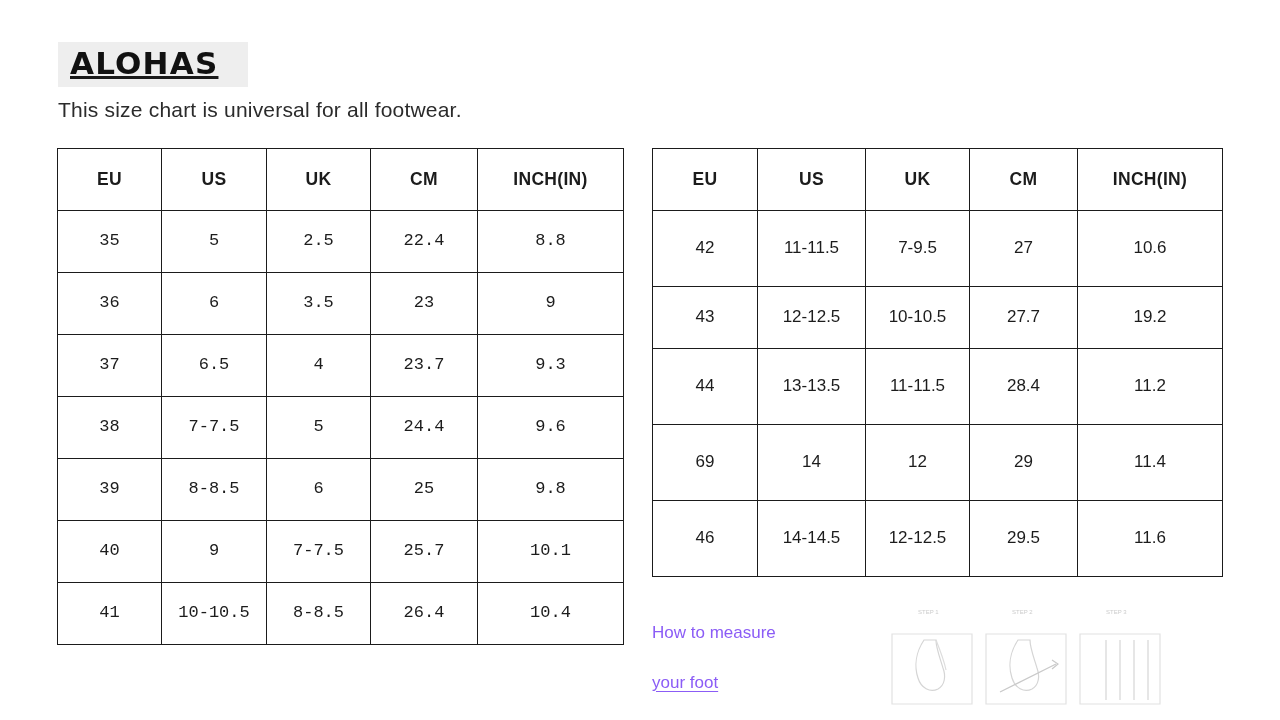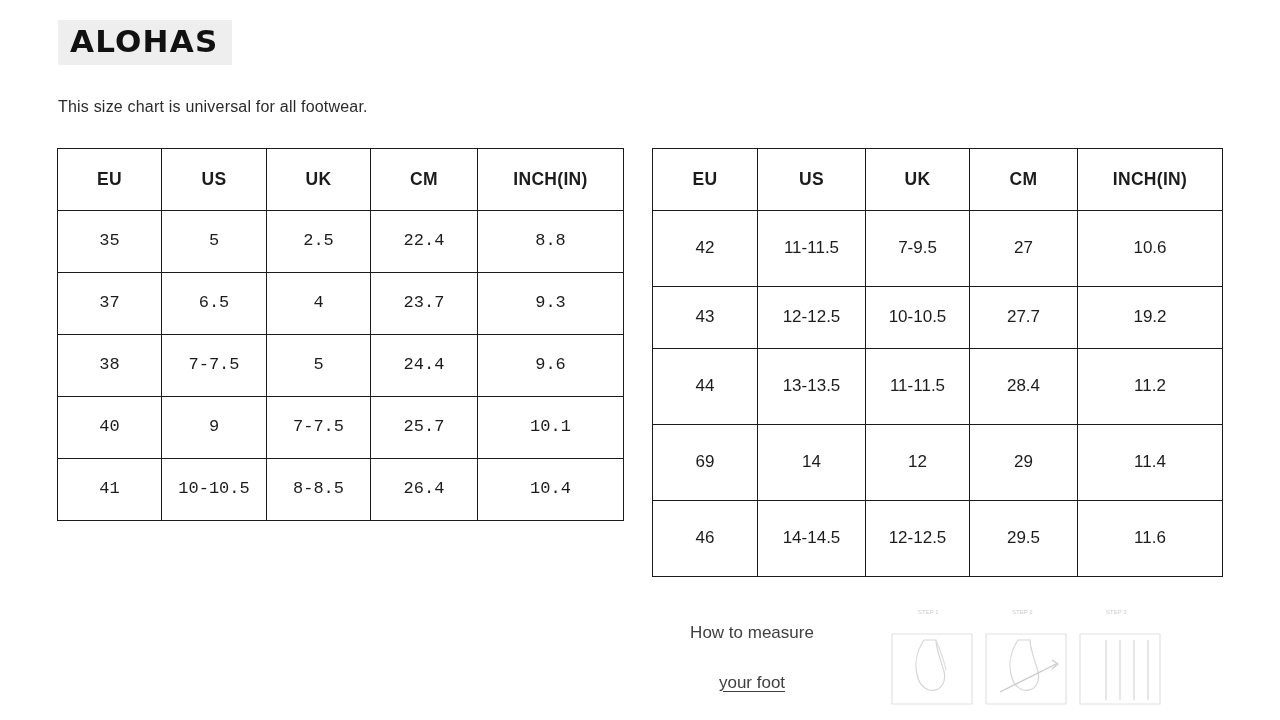--- a/index.html
+++ b/index.html
@@ -17,38 +17,39 @@
     position: relative;
     width: 1280px;
     height: 720px;
     background: #ffffff;
   }
 
   
   .brand-wrap {
     position: absolute;
     left: 58px;
-    top: 20px;
+    top: 42px;
     background: #eeeeee;
-    padding: 6px 14px 8px 12px;
+    padding: 6px 30px 8px 12px;
+    text-decoration: underline;
   }
   .brand {
     font-family: "DejaVu Sans", sans-serif;
     font-weight: bold;
     font-size: 31px;
     letter-spacing: 1.2px;
     color: #111111;
     line-height: 1;
   }
 
   .subtitle {
     position: absolute;
     left: 58px;
     top: 98px;
-    font-size: 16px;
+    font-size: 21px;
     color: #2b2b2b;
     letter-spacing: 0.2px;
   }
 
   
   .tbl {
     position: absolute;
     border-collapse: collapse;
     table-layout: fixed;
   }
@@ -81,22 +82,21 @@
 
   .wrapcell { word-break: break-word; }
 
   
   .measure {
     position: absolute;
     left: 652px;
     top: 618px;
     width: 200px;
     font-size: 17px;
-    color: #404040;
-    text-align: center;
+    color: #8b5cf6;
     line-height: 1.75;
   }
   .measure .l2 {
     text-decoration: underline;
     text-underline-offset: 3px;
     margin-top: 20px;
   }
 
   .illus {
     position: absolute;
@@ -137,32 +137,46 @@
     </thead>
     <tbody>
       <tr>
         <td>35</td>
         <td>5</td>
         <td>2.5</td>
         <td>22.4</td>
         <td>8.8</td>
       </tr>
       <tr>
+        <td>36</td>
+        <td>6</td>
+        <td>3.5</td>
+        <td>23</td>
+        <td>9</td>
+      </tr>
+      <tr>
         <td>37</td>
         <td>6.5</td>
         <td>4</td>
         <td>23.7</td>
         <td>9.3</td>
       </tr>
       <tr>
         <td>38</td>
         <td>7-7.5</td>
         <td>5</td>
         <td>24.4</td>
         <td>9.6</td>
+      </tr>
+      <tr>
+        <td>39</td>
+        <td>8-8.5</td>
+        <td>6</td>
+        <td>25</td>
+        <td>9.8</td>
       </tr>
       <tr>
         <td>40</td>
         <td>9</td>
         <td>7-7.5</td>
         <td>25.7</td>
         <td>10.1</td>
       </tr>
       <tr>
         <td>41</td>

